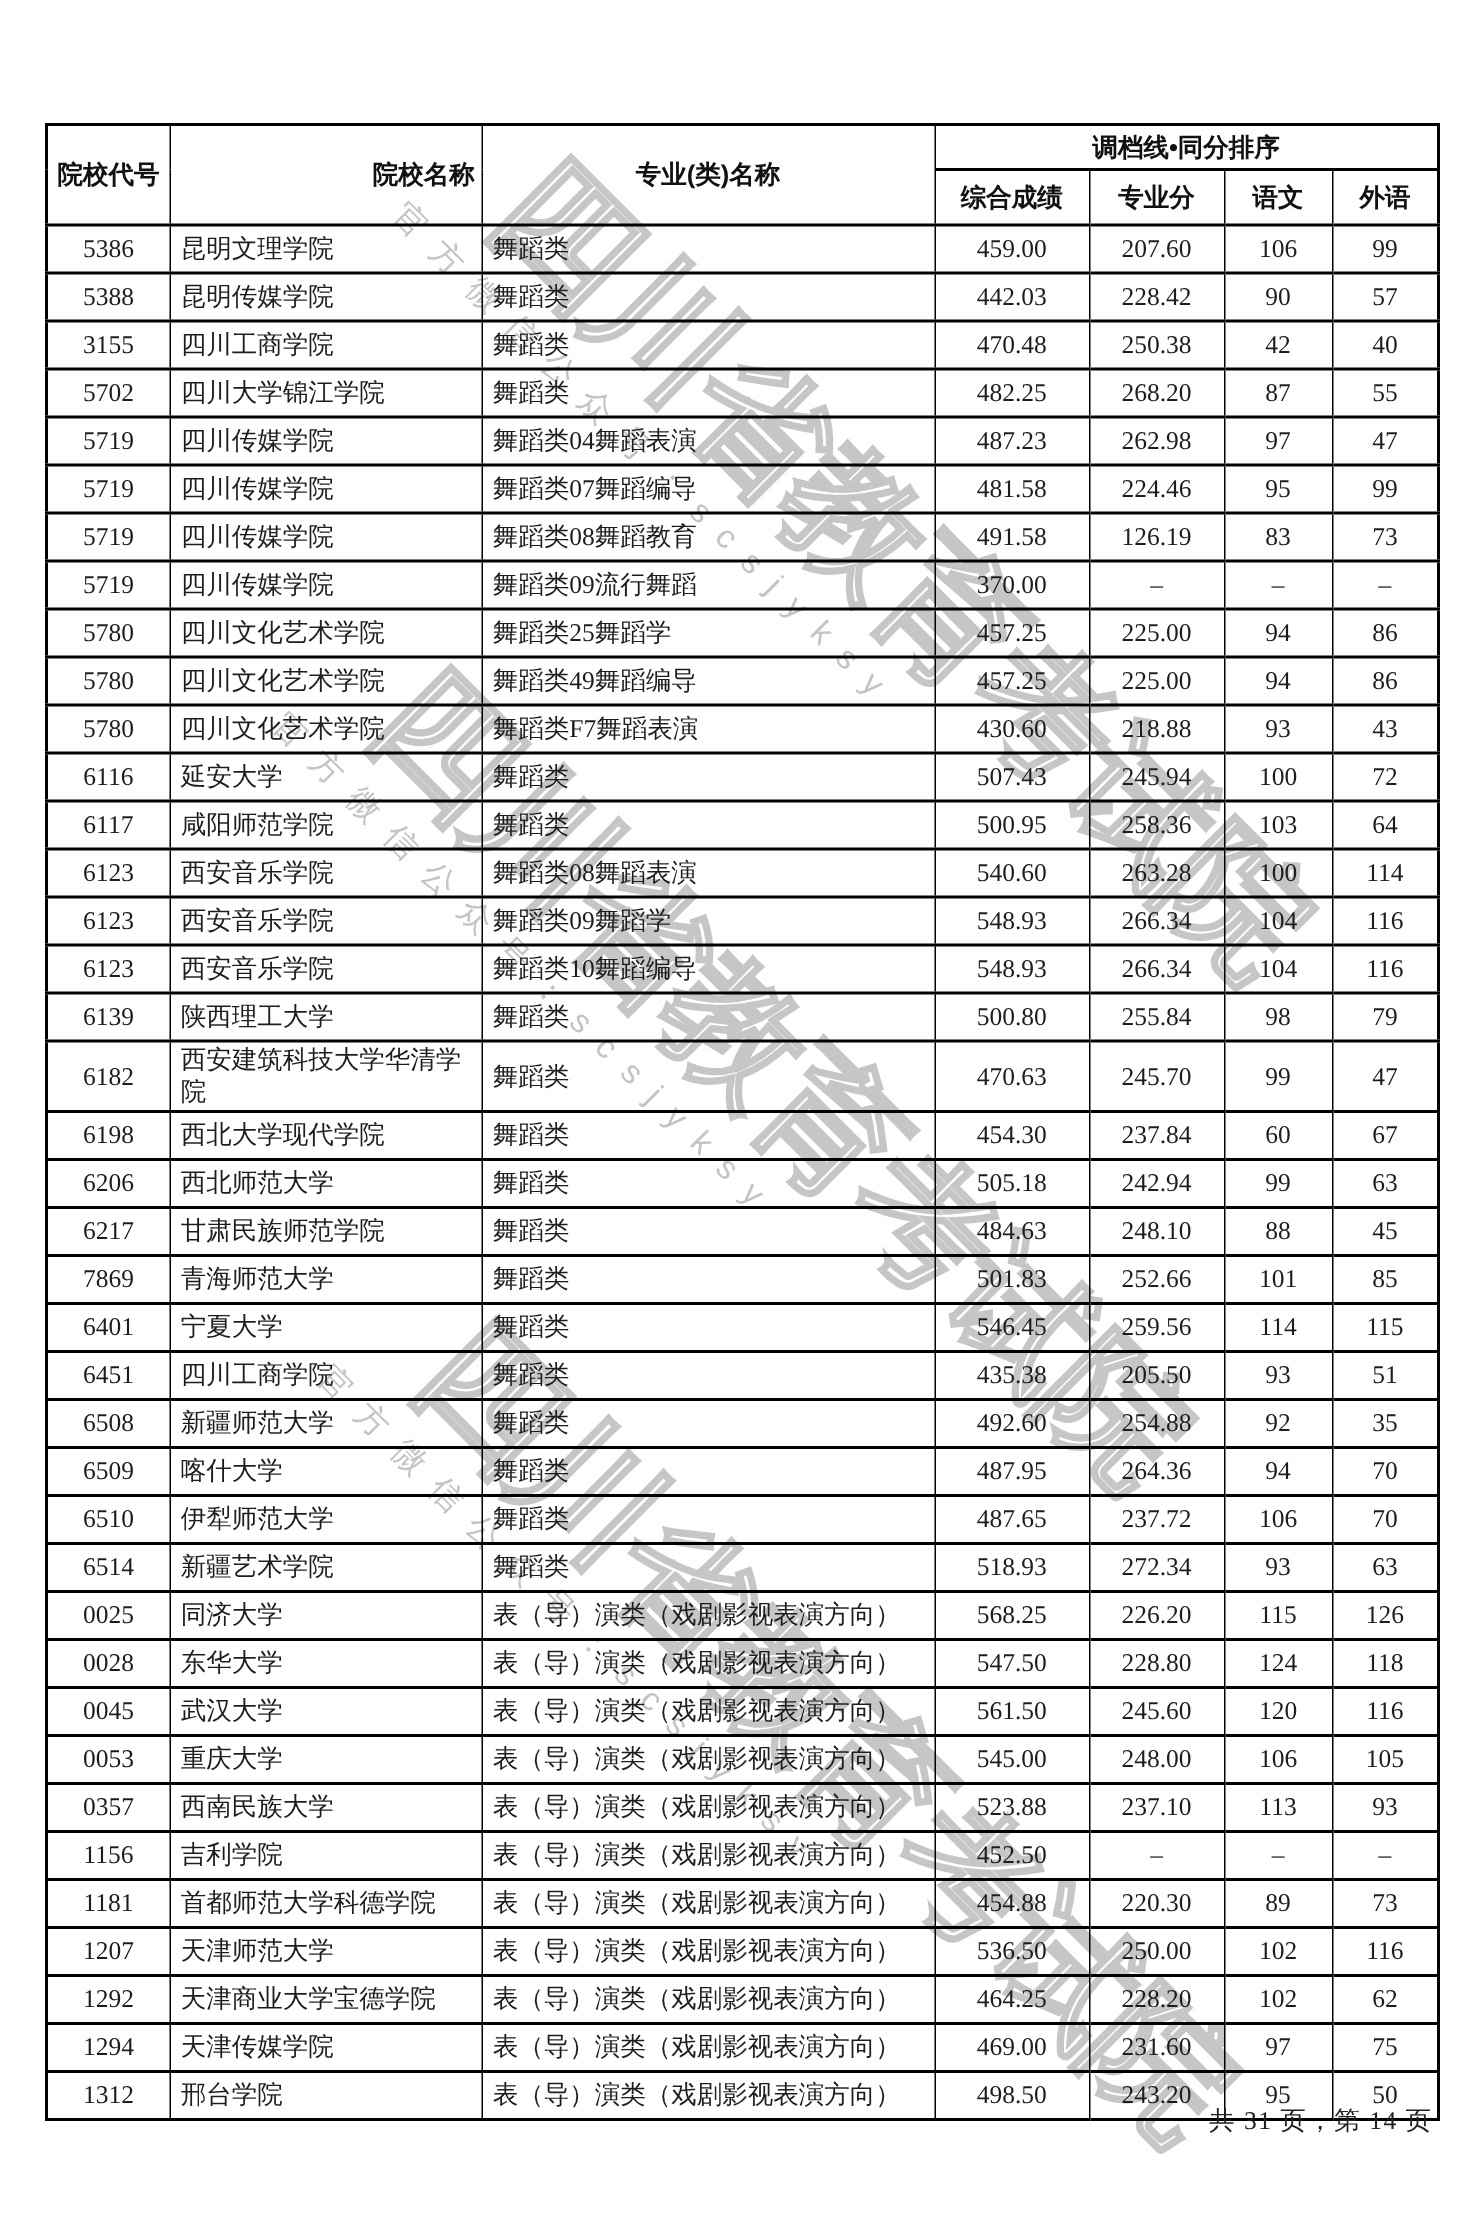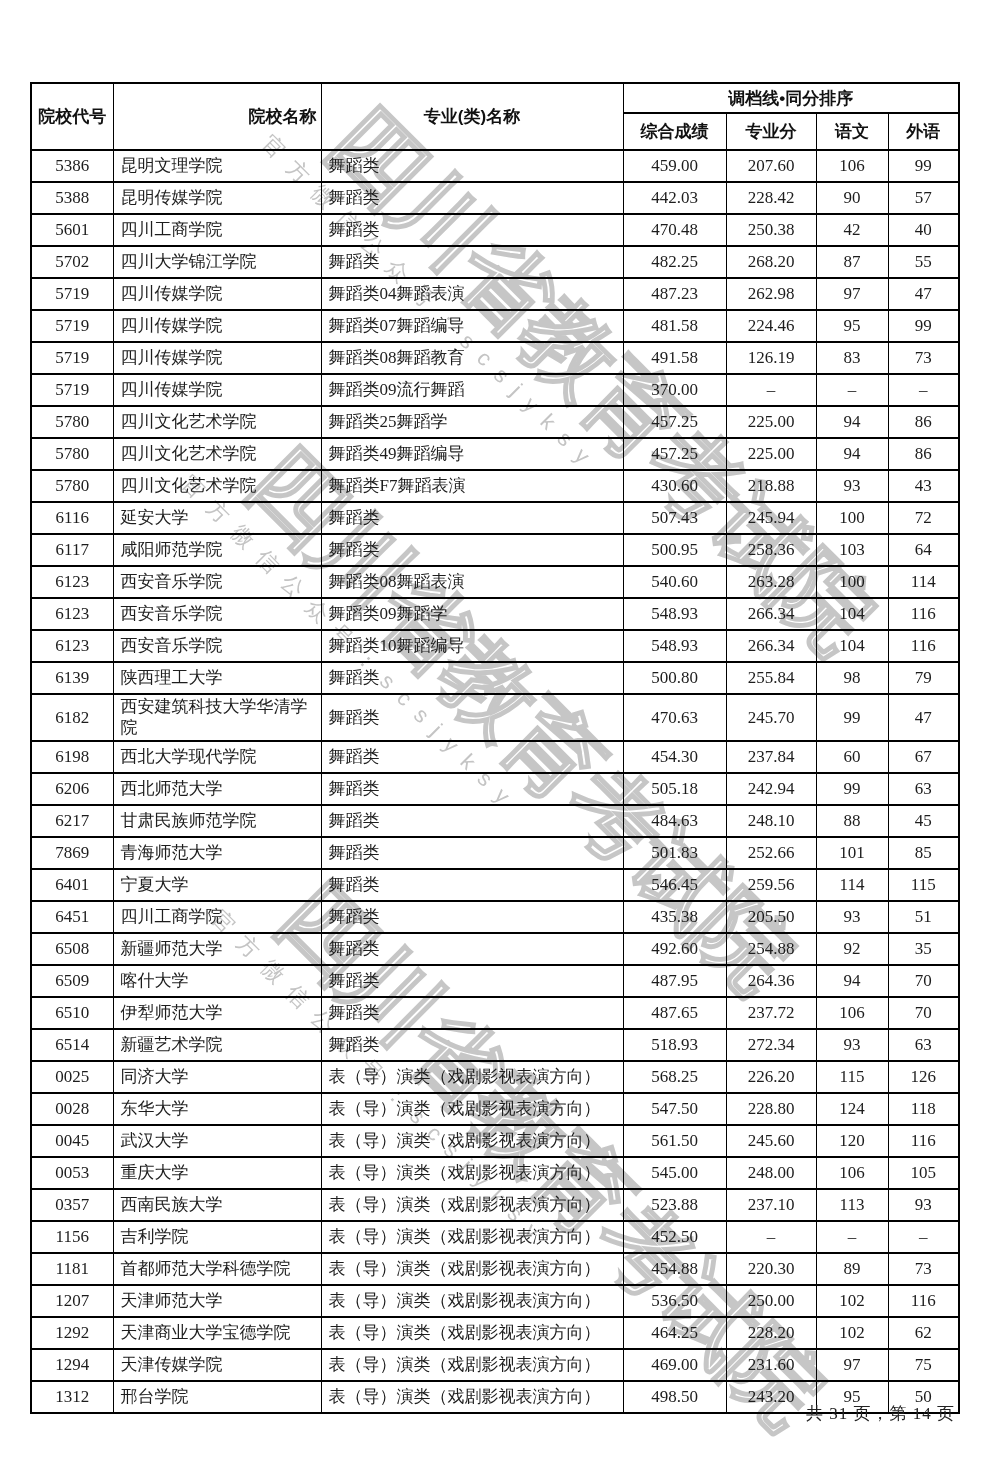--- a/index.html
+++ b/index.html
@@ -115,21 +115,21 @@
           <td class="ctr">5388</td>
           <td class="left">昆明传媒学院</td>
           <td class="left">舞蹈类</td>
           <td class="ctr">442.03</td>
           <td class="ctr">228.42</td>
           <td class="ctr">90</td>
           <td class="ctr">57</td>
         </tr>
 
         <tr>
-          <td class="ctr">5601</td>
+          <td class="ctr">3155</td>
           <td class="left">四川工商学院</td>
           <td class="left">舞蹈类</td>
           <td class="ctr">470.48</td>
           <td class="ctr">250.38</td>
           <td class="ctr">42</td>
           <td class="ctr">40</td>
         </tr>
 
         <tr>
           <td class="ctr">5702</td>

